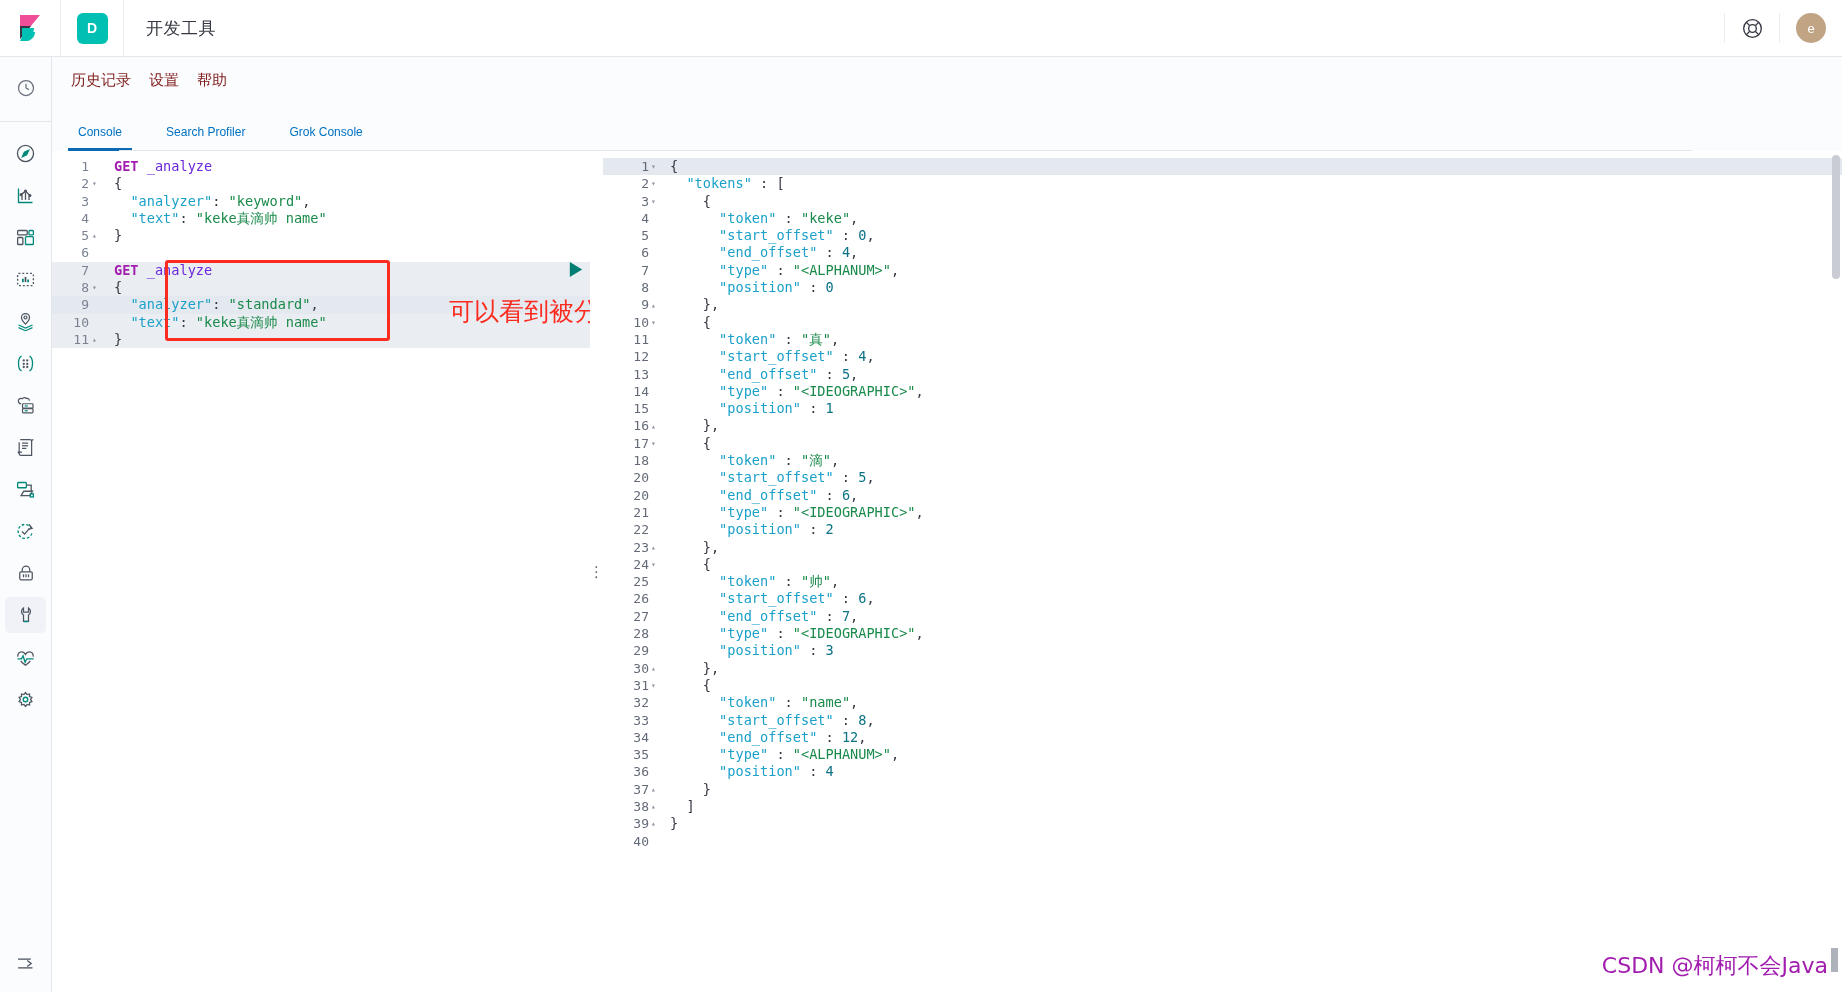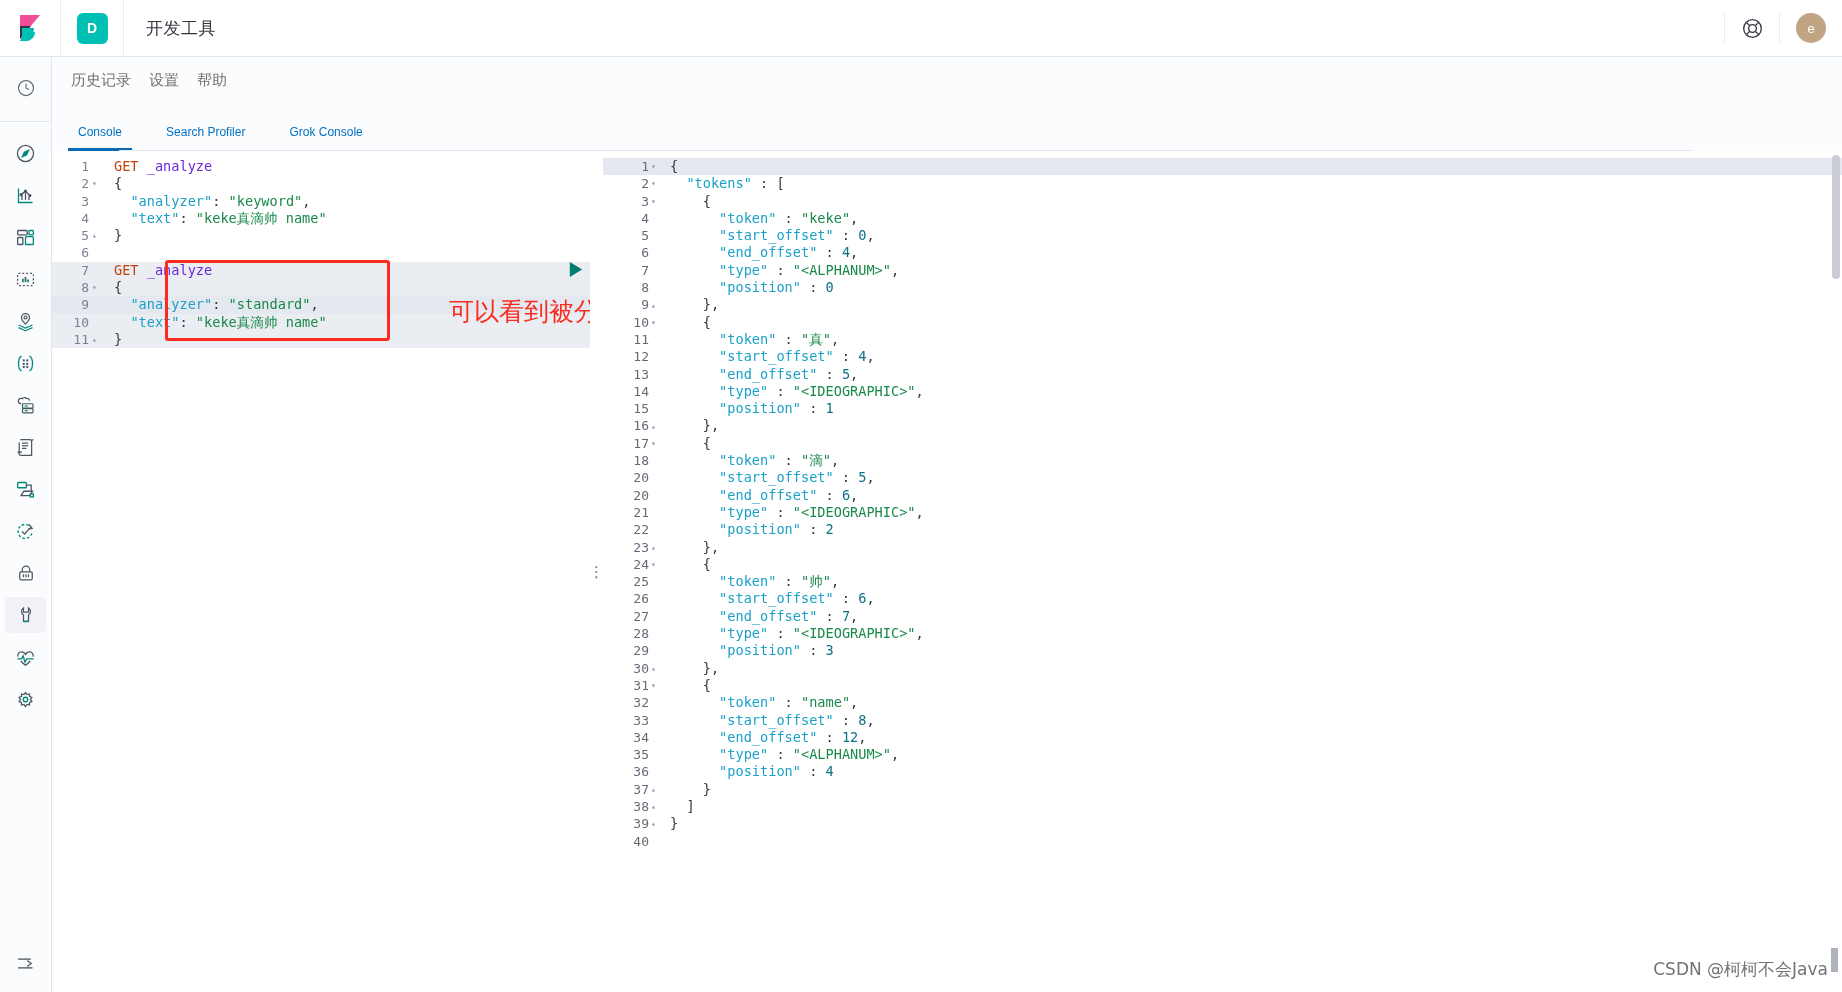--- a/index.html
+++ b/index.html
@@ -76,21 +76,21 @@
 
   
   .subnav {
     position: absolute; top: 57px; left: 51px; right: 0; height: 47px;
     background: #fbfcfd;
     display: flex; align-items: center;
     padding-left: 11px;
     box-sizing: border-box;
   }
   .subnav a {
-    color: #737373; font-size: 15px; text-decoration: none;
+    color: #7f1d1d; font-size: 15px; text-decoration: none;
     padding: 4px 9px; cursor: pointer;
   }
 
   
   .tabs {
     position: absolute; top: 104px; left: 51px; right: 0; height: 47px;
     background: #fbfcfd;
     display: flex; align-items: flex-end;
     padding-left: 17px;
     box-sizing: border-box;
@@ -151,21 +151,21 @@
   .code-row.hlsoft { background: #eaedf2; }
   .ln {
     width: 38px; text-align: right; color: #7a8292; font-size: 13px;
     padding-right: 3px; flex: 0 0 auto;
     font-family: "DejaVu Sans Mono", "Liberation Mono", monospace;
   }
   .fold { width: 13px; flex: 0 0 auto; color: #8d94a3; font-size: 8px; text-align: left; line-height: 17px; }
   .code { padding-left: 9px; flex: 1 1 auto; }
 
   
-  .t-method { color: #c2410c; }
+  .t-method { color: #a21caf; font-weight: bold; }
   .t-url    { color: #6d28d9; }
   .t-key    { color: #1ba1c9; }
   .t-str    { color: #1a8a4b; }
   .t-num    { color: #0b7285; }
   .t-punct  { color: #343741; }
   .t-plain  { color: #343741; }
 
   .left-body { position: absolute; top: 7px; left: 0; right: 0; }
   .right-body { position: absolute; top: 7px; left: 0; right: 0; }
 
@@ -214,21 +214,21 @@
     position: absolute; top: 0; bottom: 0; left: 0; width: 60px;
     background: #fff;
   }
   .rln { width: 46px; text-align: right; color: #646a77; font-size: 13px; padding-right: 2px; flex: 0 0 auto;}
   .rfold { width: 13px; flex: 0 0 auto; color: #8d94a3; font-size: 8px; line-height: 17px;}
   .rcode { padding-left: 6px; flex: 1 1 auto; }
 
   
   .watermark {
     position: absolute; right: 14px; bottom: 11px;
-    color: #737373; font-size: 17px;
+    color: #a21caf; font-size: 22px;
     font-family: "DejaVu Sans", sans-serif;
     z-index: 30; user-select: none;
   }
   .wm-bar {
     position: absolute; right: 4px; bottom: 20px; width: 7px; height: 24px;
     background: #aeb2bb; z-index: 29;
   }
 </style>
 </head>
 <body>

